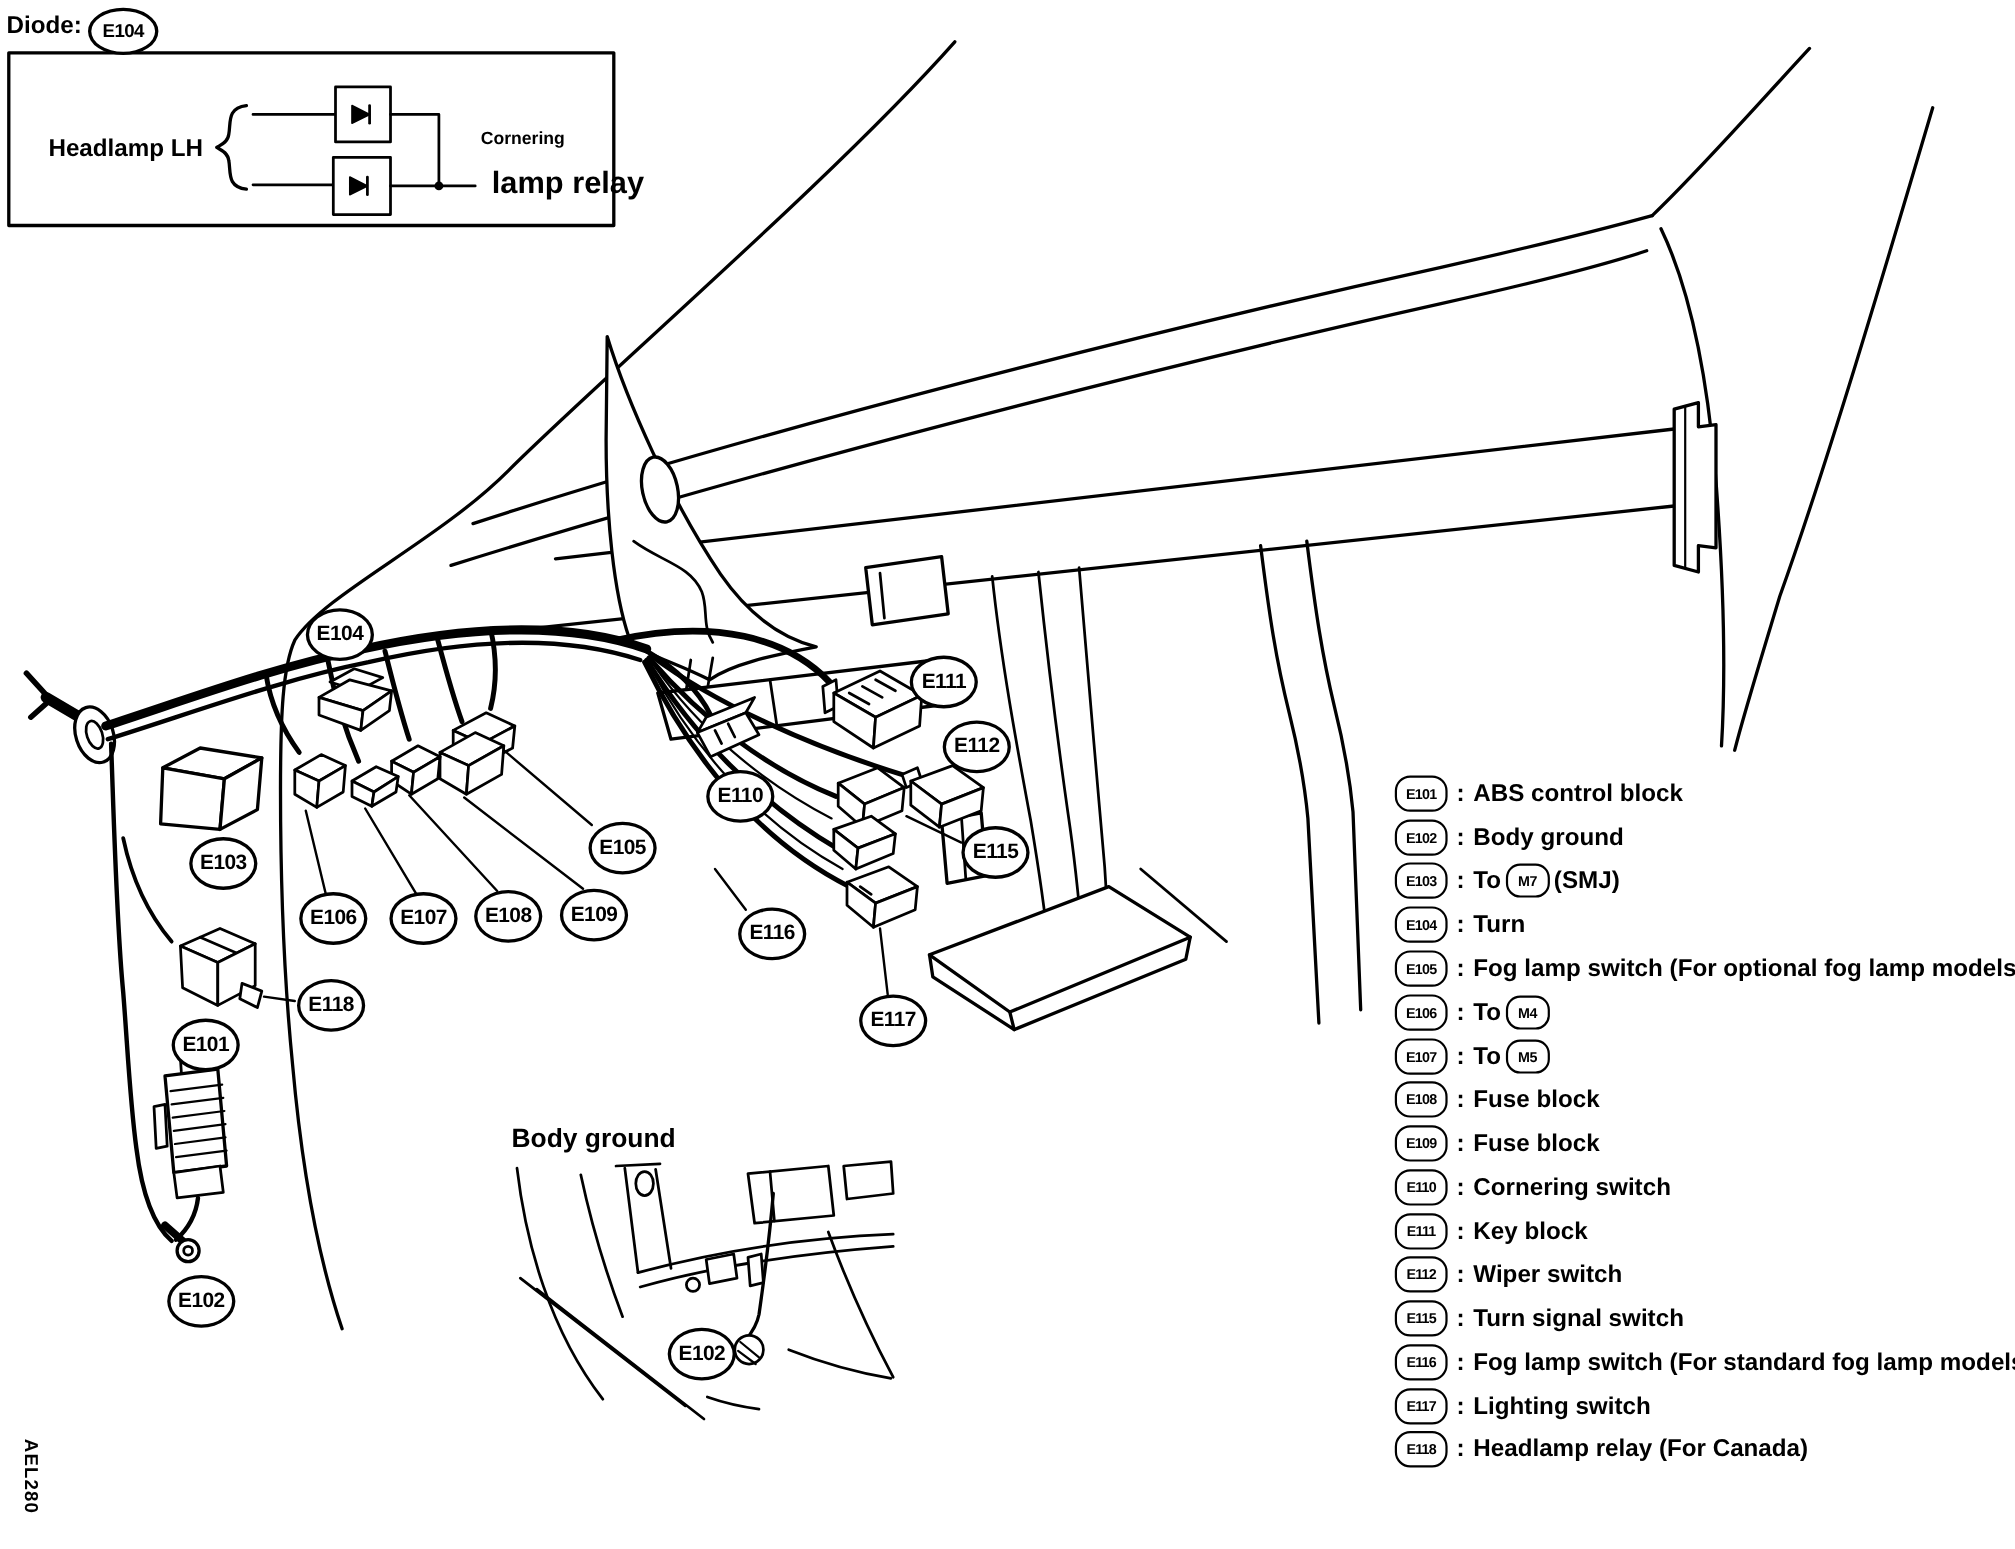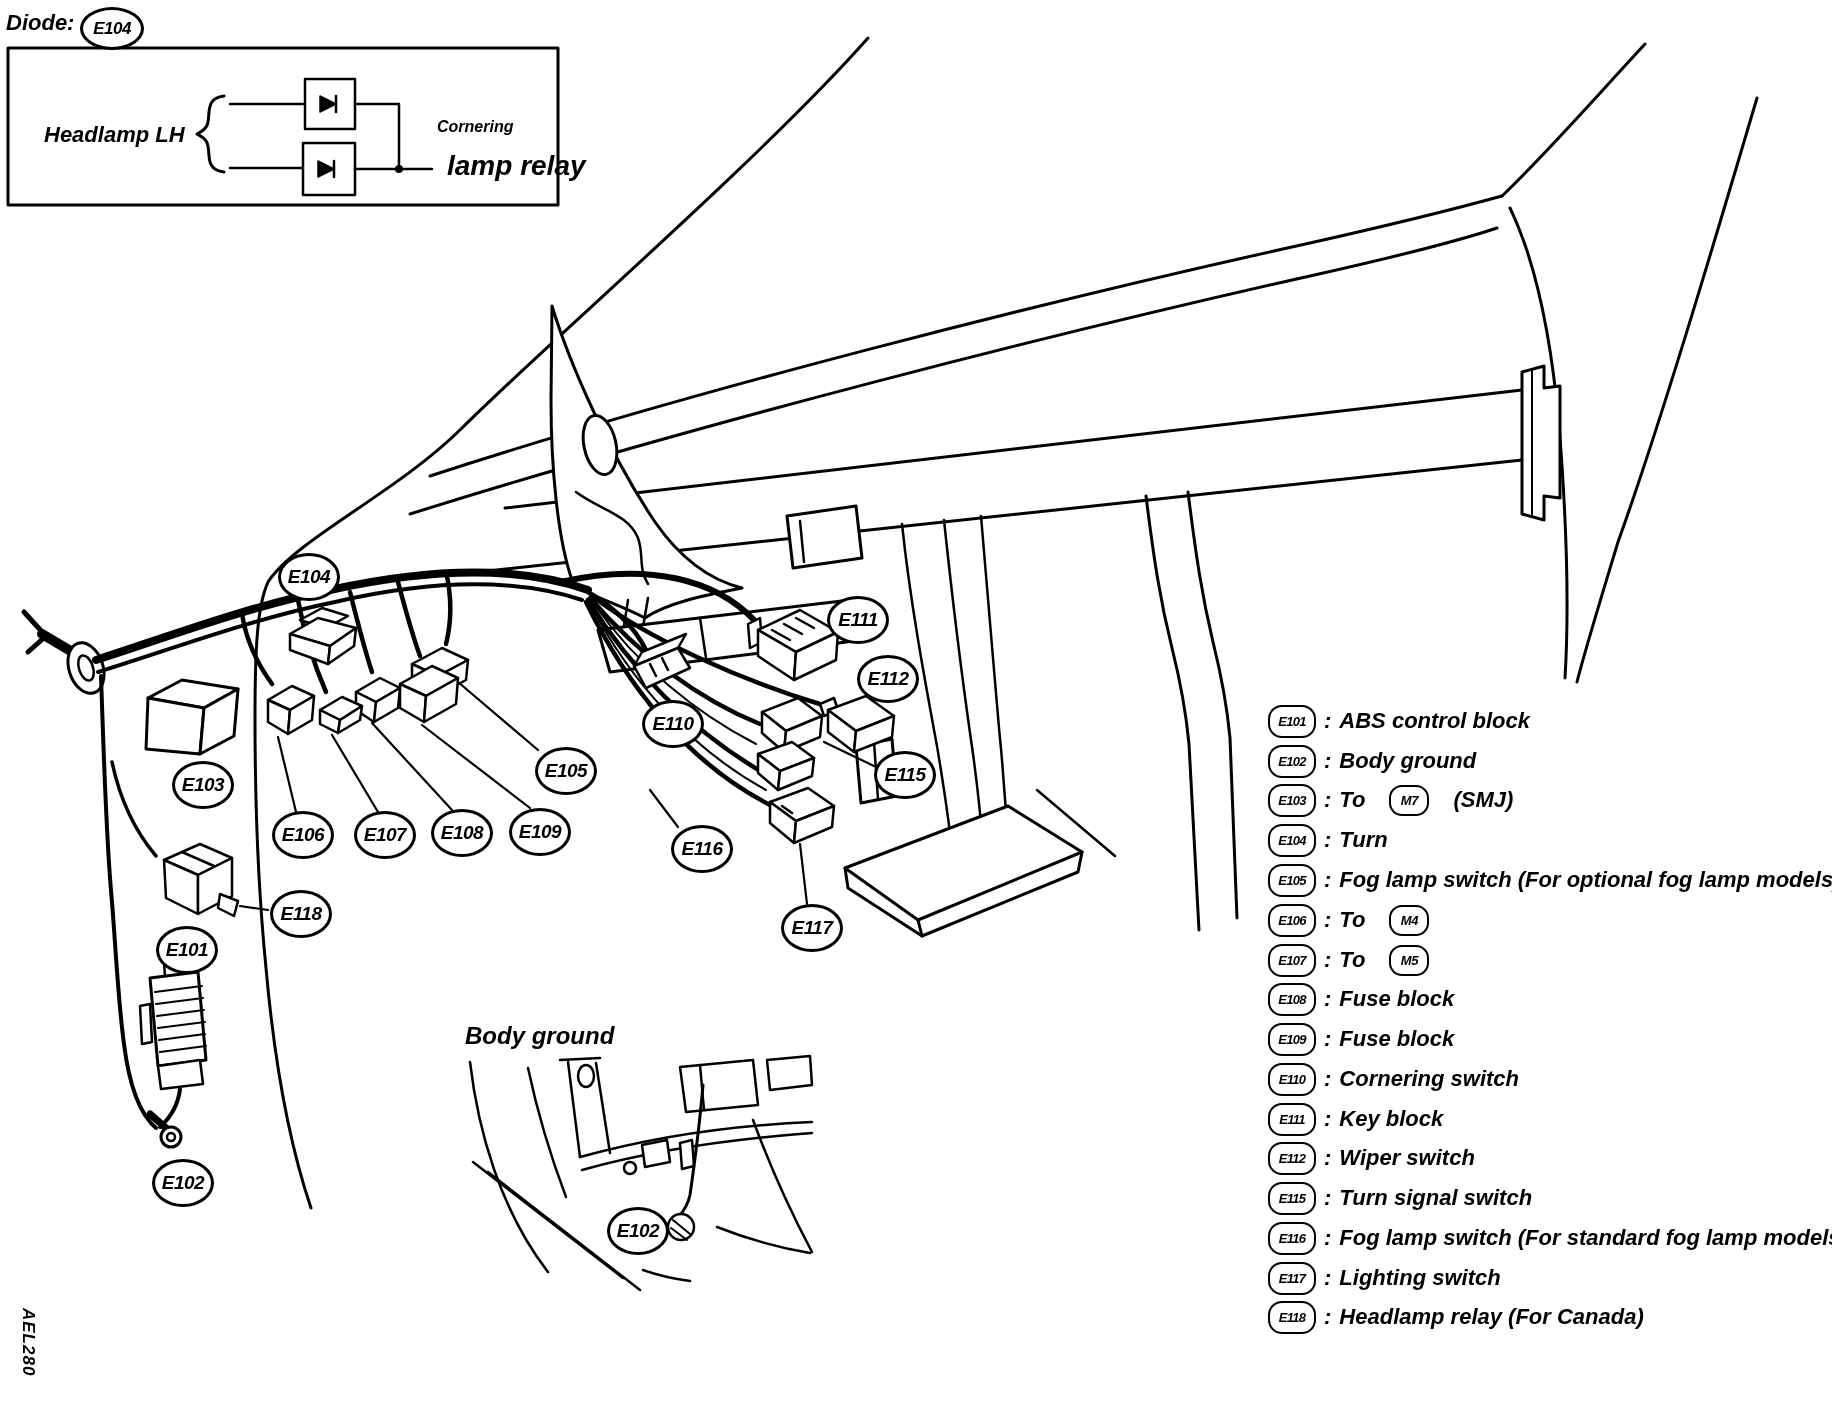--- a/index.html
+++ b/index.html
@@ -1,30 +1,30 @@
 <!DOCTYPE html>
 <html><head>
 <meta charset="utf-8">
 <style>
   html,body{margin:0;padding:0;background:#fff;}
   #stage{position:relative;width:1832px;height:1408px;background:#fff;overflow:hidden;
-         font-family:"Liberation Sans",sans-serif;color:#000;font-style:italic;}
+         font-family:"Liberation Sans",sans-serif;color:#000;}
   #lines{position:absolute;left:0;top:0;}
   .txt{position:absolute;white-space:nowrap;font-weight:700;}
   .co{position:absolute;width:56px;height:42px;border:3px solid #000;border-radius:50%;
       background:#fff;display:flex;align-items:center;justify-content:center;
       font-weight:700;font-size:19px;letter-spacing:-0.5px;}
   .legend-row{position:absolute;left:1268px;height:32px;display:flex;align-items:center;
       font-weight:700;font-size:22px;white-space:nowrap;}
   .badge{display:inline-flex;width:44px;height:29px;border:2.5px solid #000;border-radius:14px;
       align-items:center;justify-content:center;font-weight:700;font-size:13px;
       letter-spacing:-0.7px;flex:none;background:#fff;}
   .mbadge{display:inline-flex;width:36px;height:27px;border:2.5px solid #000;border-radius:13px;
       align-items:center;justify-content:center;font-weight:700;font-size:13px;
-      letter-spacing:-0.5px;flex:none;background:#fff;margin:0 24px;}
+      letter-spacing:-0.5px;flex:none;background:#fff;margin:0 4px;}
   .sep{margin:0 8px;}
   .inset-badge{position:absolute;left:80px;top:7px;width:58px;height:37px;border:3px solid #000;
       border-radius:50%;background:#fff;display:flex;align-items:center;justify-content:center;
       font-weight:700;font-size:17px;letter-spacing:-0.5px;}
   #ael{position:absolute;left:38px;top:1308px;font-weight:700;font-size:17px;
       transform:rotate(90deg);transform-origin:0 0;letter-spacing:1px;}
 </style>
 </head>
 <body>
 

